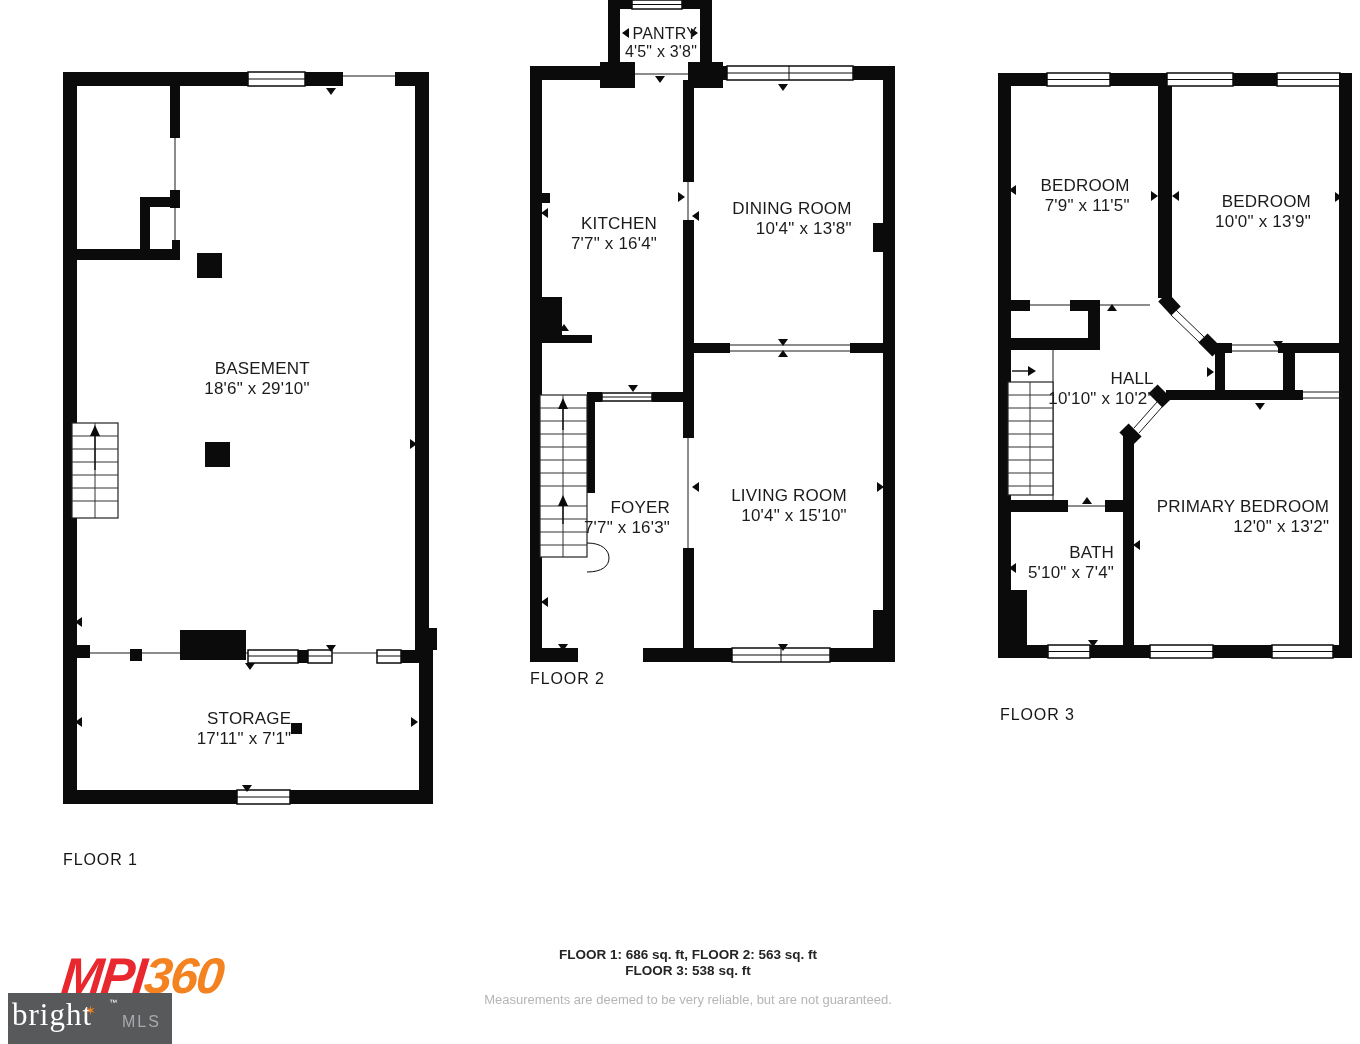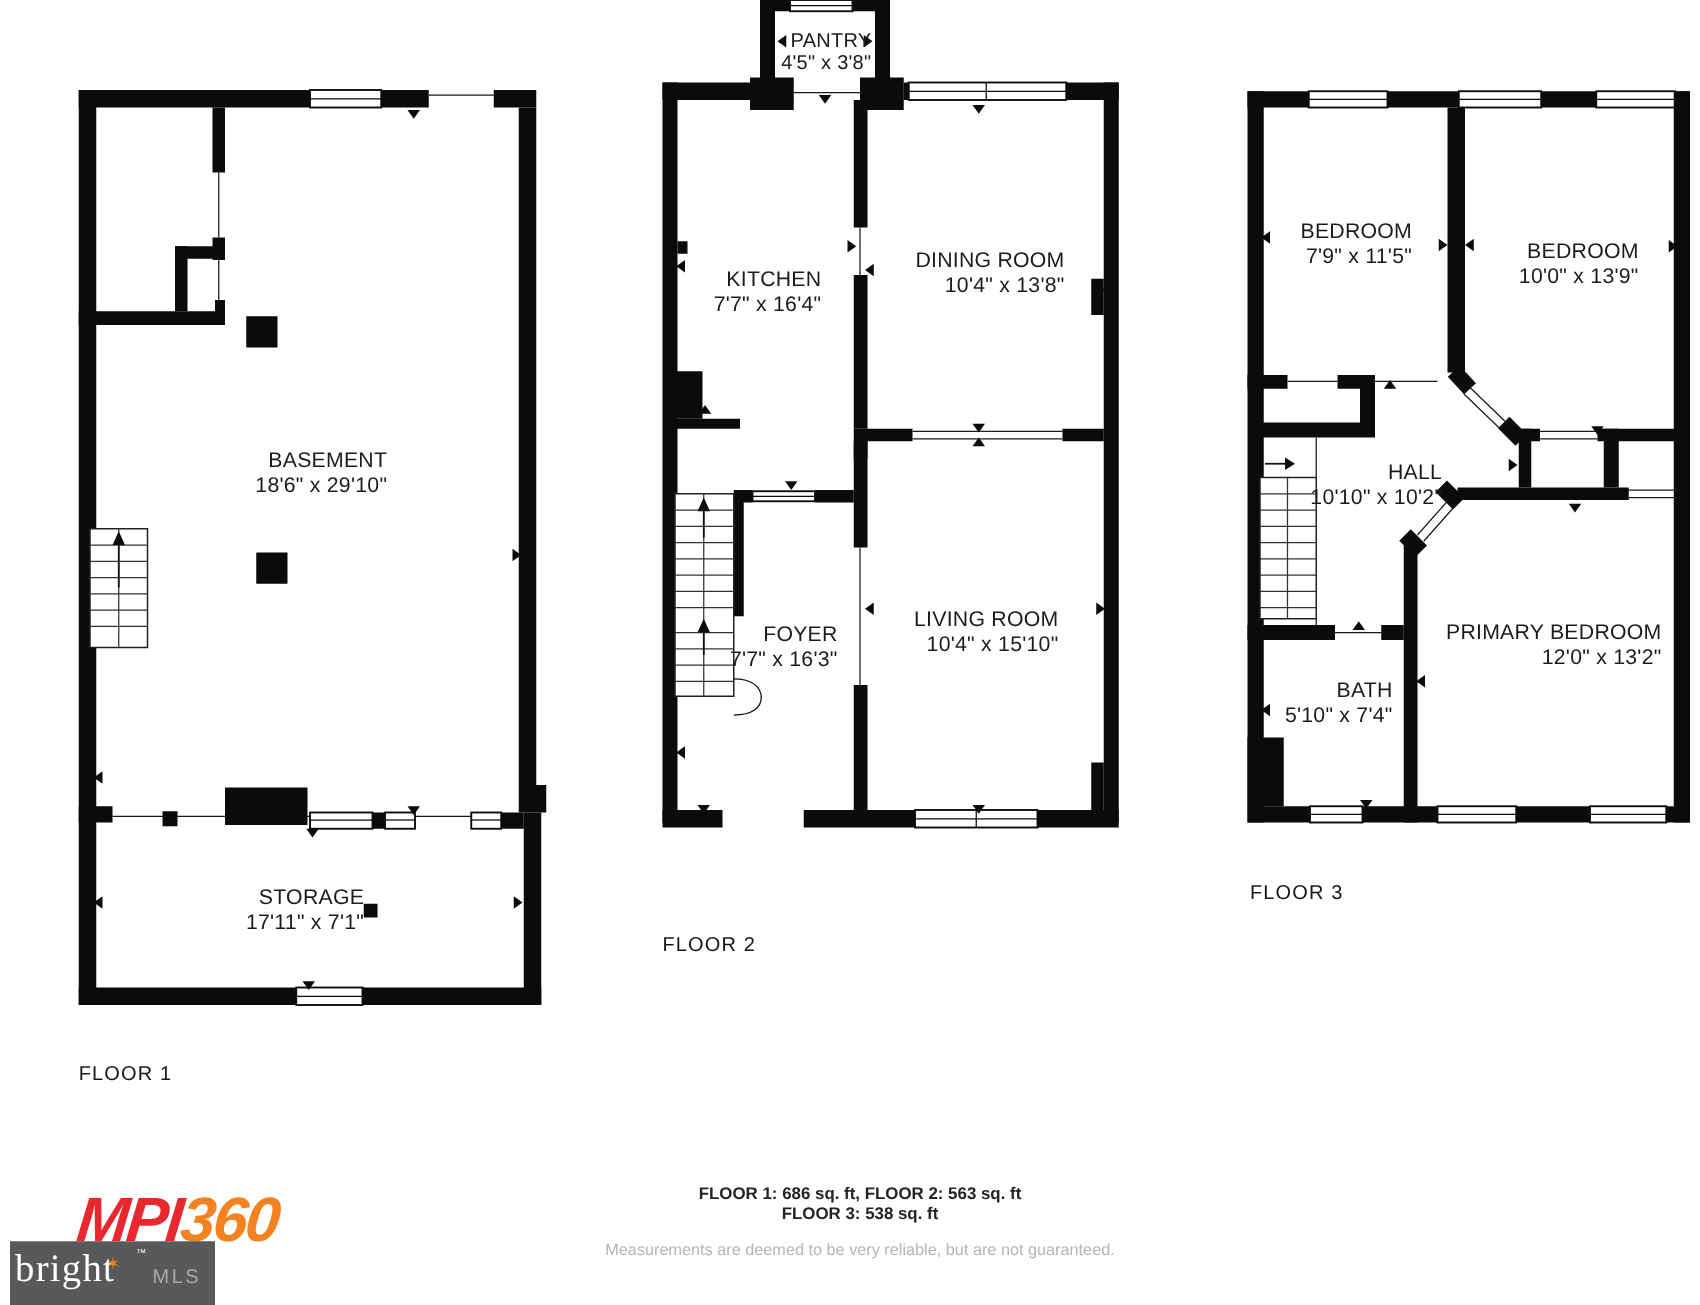--- a/index.html
+++ b/index.html
@@ -336,21 +336,21 @@
   <div class="room-label" style="left:1071px;top:562px">
     <div>BATH</div>
     <div>5'10" x 7'4"</div>
   </div>
   <div class="room-label" style="left:1243px;top:516px">
     <div>PRIMARY BEDROOM</div>
     <div>12'0" x 13'2"</div>
   </div>
 
   <div class="floor-label" style="left:63px;top:851px">FLOOR 1</div>
-  <div class="floor-label" style="left:530px;top:748px">FLOOR 2</div>
+  <div class="floor-label" style="left:530px;top:670px">FLOOR 2</div>
   <div class="floor-label" style="left:1000px;top:706px">FLOOR 3</div>
 
   <div class="footer">
     <div class="fl">FLOOR 1: 686 sq. ft, FLOOR 2: 563 sq. ft</div>
     <div class="fl">FLOOR 3: 538 sq. ft</div>
     <div class="disc">Measurements are deemed to be very reliable, but are not guaranteed.</div>
   </div>
 
   <div class="mpi">
     <span class="p1">MPI</span><span class="p2">360</span>

